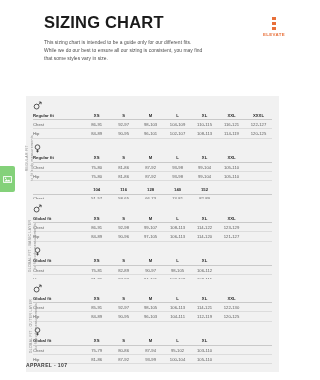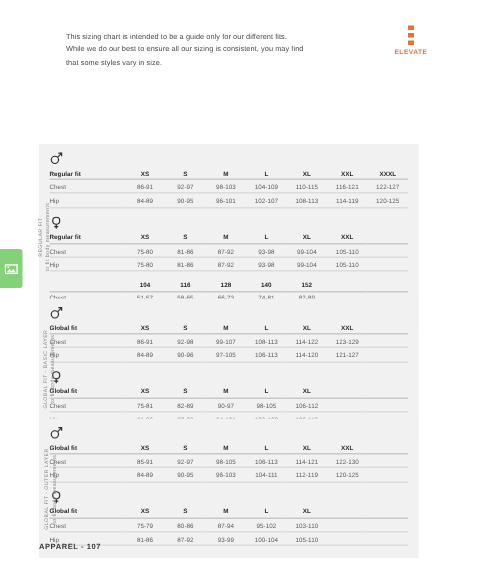--- a/index.html
+++ b/index.html
@@ -100,20 +100,21 @@
 
   <div class="side-tab">
     <svg width="9" height="7" viewBox="0 0 9 7">
       <rect x="0.6" y="0.6" width="7.8" height="5.8" fill="none" stroke="#ffffff" stroke-width="0.9"></rect>
       <path d="M1.4 5.6 L3.4 3.2 L4.7 4.6 L6.0 3.4 L7.6 5.6 Z" fill="#ffffff"></path>
       <circle cx="2.6" cy="2.2" r="0.7" fill="#ffffff"></circle>
     </svg>
   </div>
 
   <div class="header">
+    <div class="title">SIZING CHART</div>
     <div class="intro">
       <p>This sizing chart is intended to be a guide only for our different fits.</p>
       <p>While we do our best to ensure all our sizing is consistent, you may find</p>
       <p>that some styles vary in size.</p>
     </div>
   </div>
 
   <div class="logo">
     <div class="logo-bars">
       <i></i>

